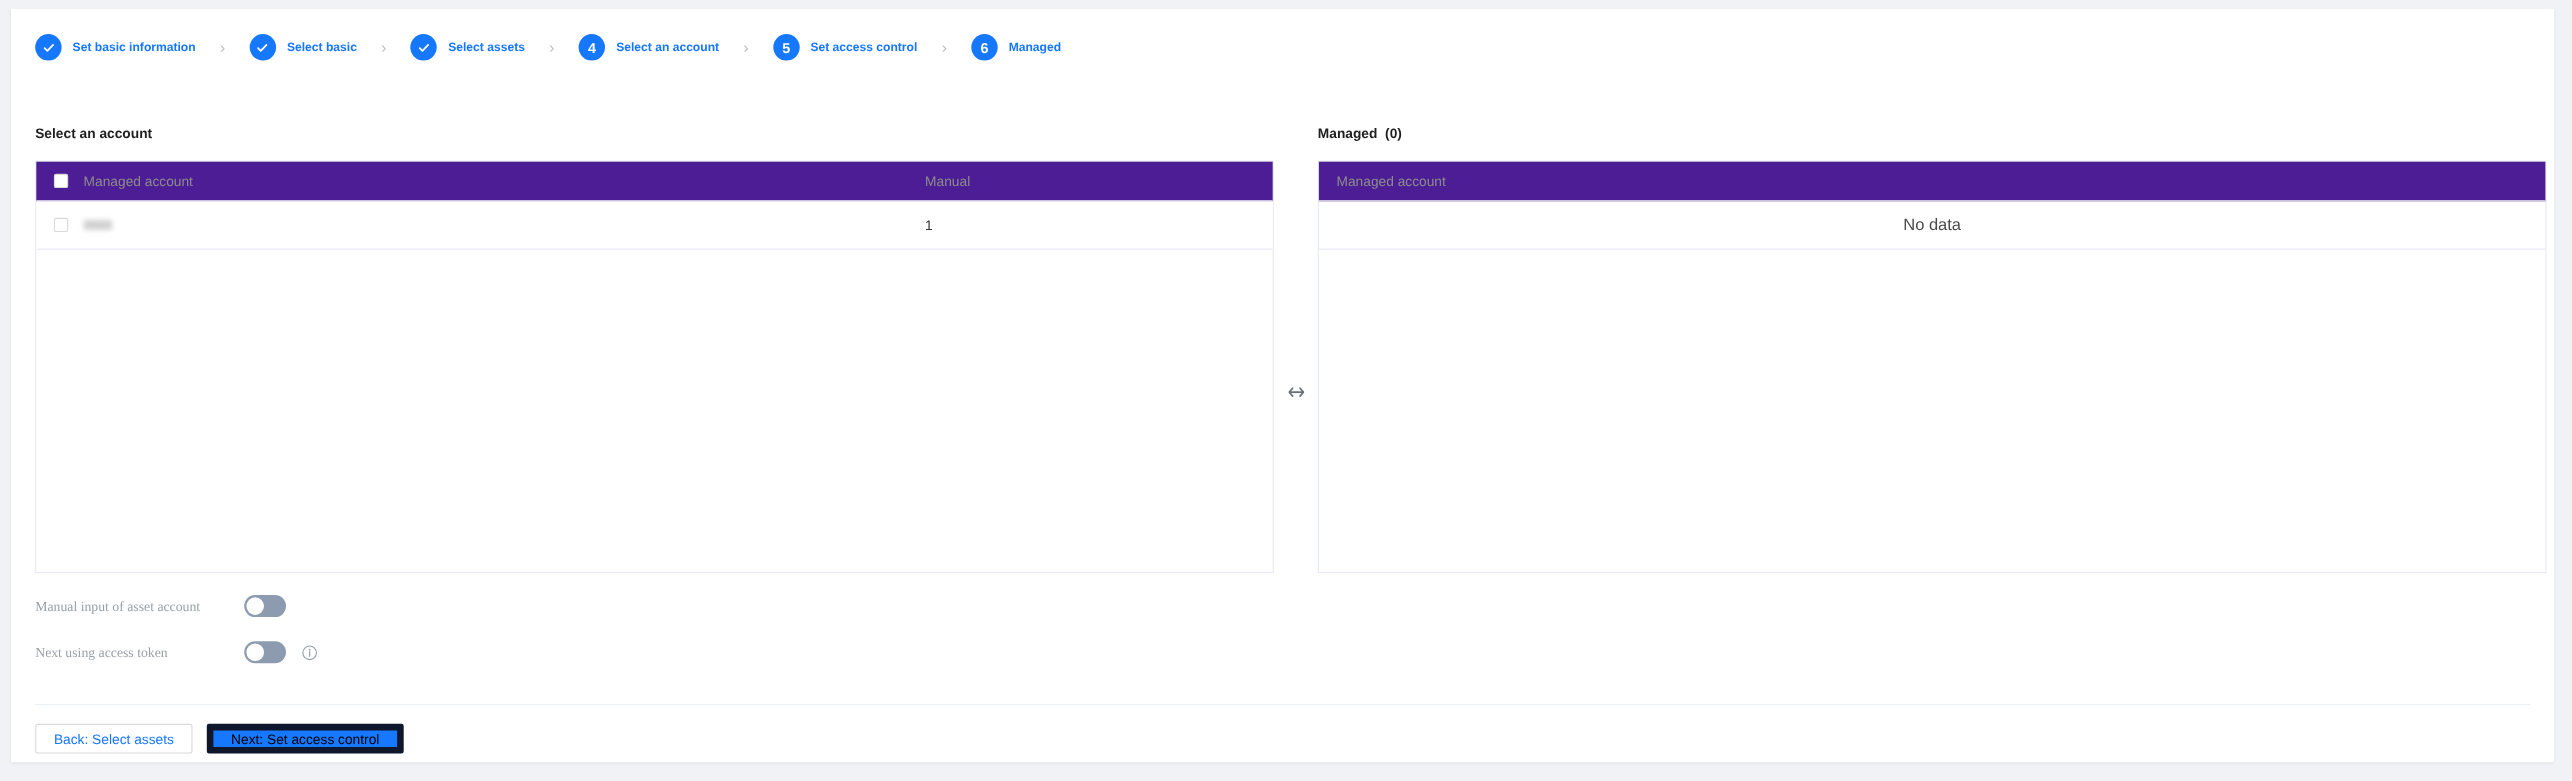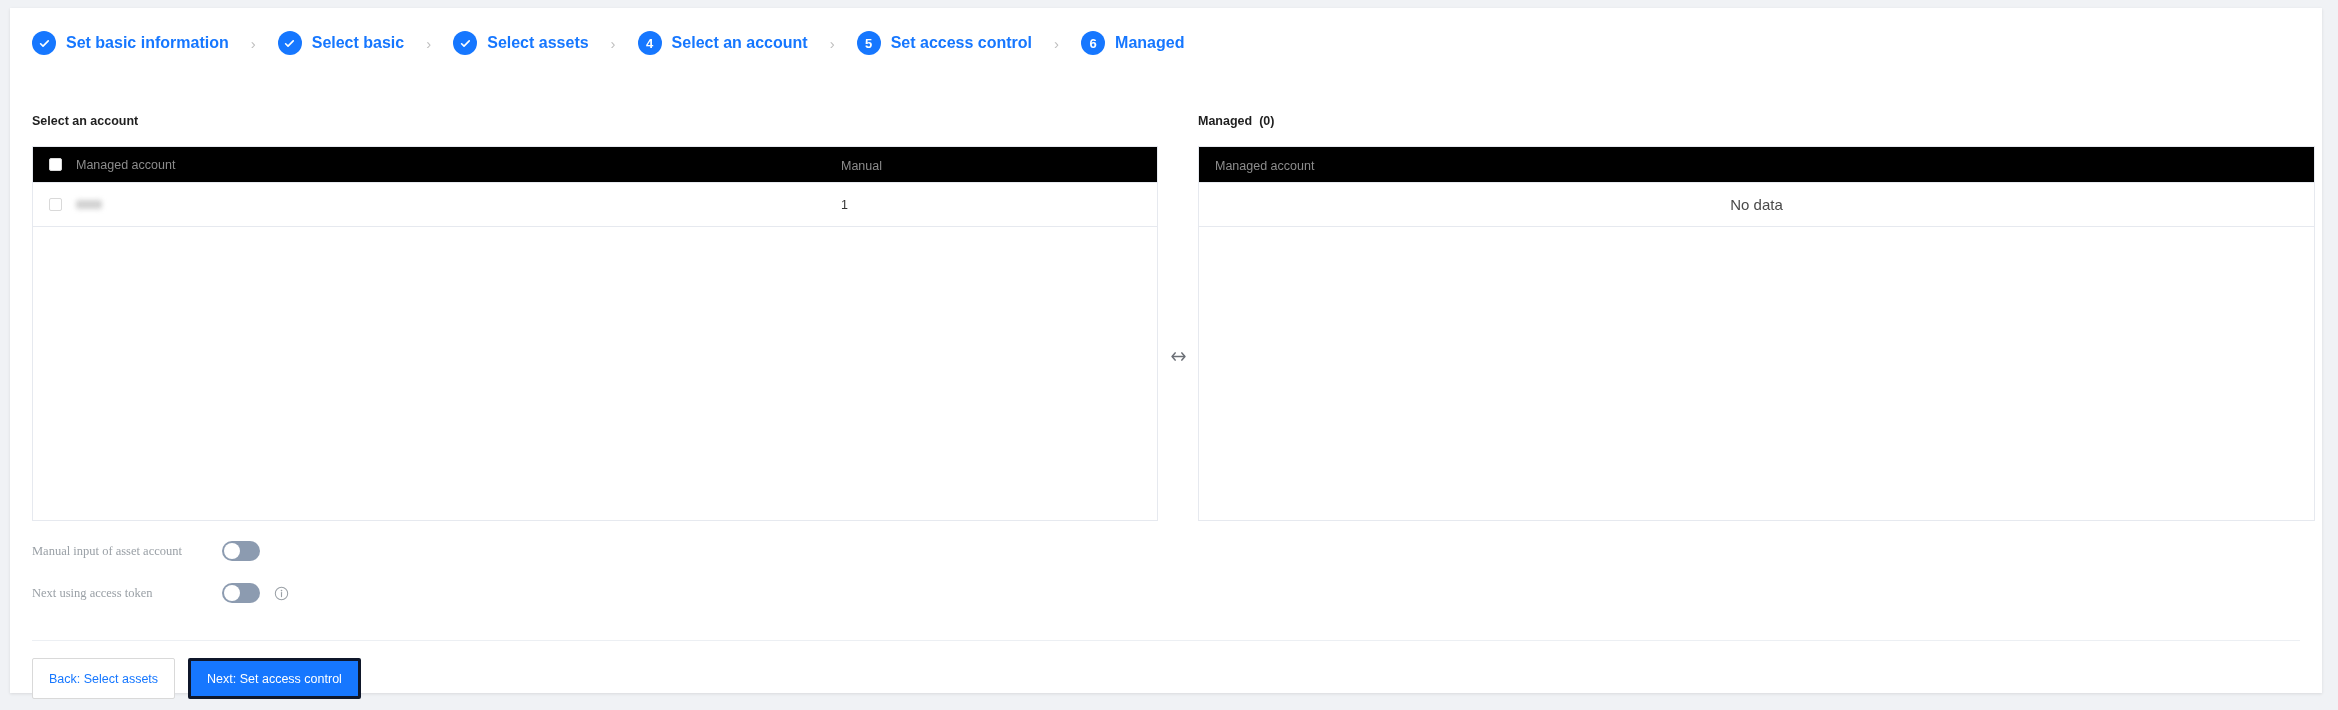--- a/index.html
+++ b/index.html
@@ -33,21 +33,21 @@
     background: #1677ff;
     color: #ffffff;
     font-size: 13px;
     font-weight: 700;
     display: flex; align-items: center; justify-content: center;
     flex: none;
   }
   .step-badge svg { display: block; }
   .step-label {
     margin-left: 10px;
-    font-size: 16px;
+    font-size: 11px;
     font-weight: 700;
     color: #1677ff;
     white-space: nowrap;
     text-align: center;
   }
   .step-sep {
     margin: 0 22px;
     color: #bfbfbf;
     font-size: 15px;
     line-height: 1;
@@ -74,21 +74,21 @@
     border: 1px solid #e6e9ef;
     background: #ffffff;
   }
   #panel-left  { left: 22px;   width: 1126px; }
   #panel-right { left: 1188px; width: 1117px; }
 
   .panel-head {
     display: flex;
     align-items: center;
     height: 36px;
-    background: #000000;
+    background: #4c1d95;
     border-bottom: 1px solid #e6e9ef;
     padding: 0 16px;
     gap: 20px;
   }
   .panel-head .col-name  { flex: 1; }
   .panel-head .col-asset { width: 300px; }
   .col-head-text {
     font-size: 12.5px;
     color: #8c8c8c;
     white-space: nowrap;
@@ -192,40 +192,40 @@
     background: #eceff3;
   }
   .footer-bar {
     position: absolute;
     left: 22px; top: 650px;
     display: flex;
     align-items: center;
     gap: 13px;
   }
   .btn {
-    height: 41px;
+    height: 27px;
     padding: 0 16px;
     font-size: 12.5px;
     font-family: "Liberation Sans", sans-serif;
     border-radius: 2px;
     display: inline-flex;
     align-items: center;
     justify-content: center;
     white-space: nowrap;
     cursor: pointer;
   }
   .btn-default {
     background: #ffffff;
     border: 1px solid #d9d9d9;
     color: #1677ff;
   }
   .btn-primary {
     background: #1677ff;
-    border: 3px solid #0f172a;
-    color: #ffffff;
+    border: 6px solid #0f172a;
+    color: #000000;
   }
 </style>
 </head>
 <body>
 
 <div class="card">
 
   <div class="stepper">
 
     <div class="step">

